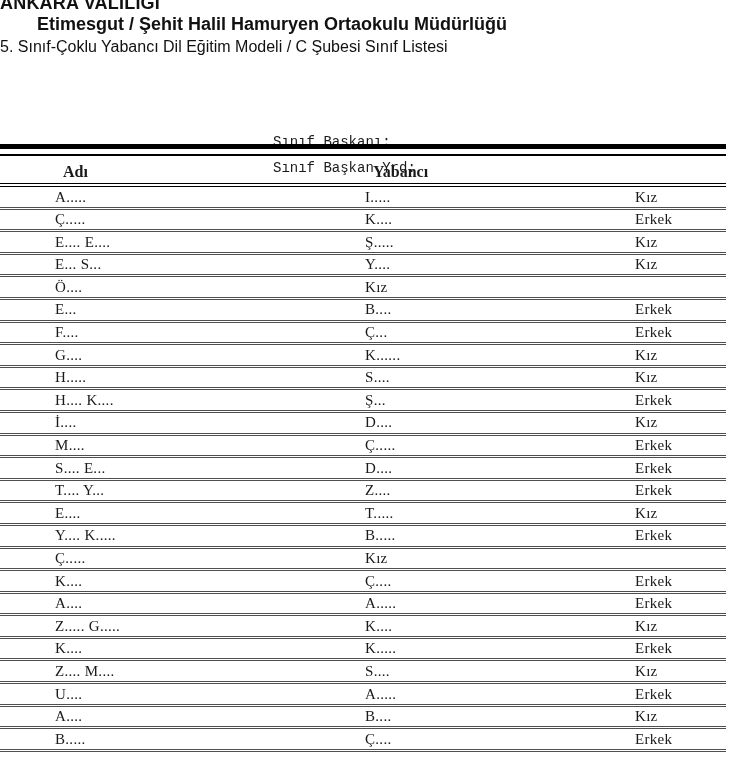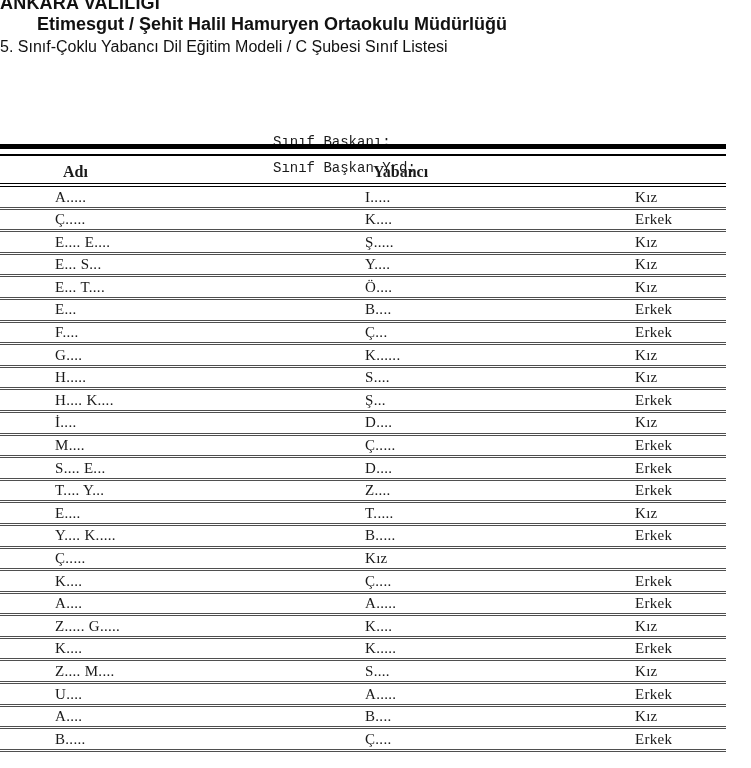--- a/index.html
+++ b/index.html
@@ -149,21 +149,20 @@
           <div class="td">E.... E....</div>
           <div class="td">Ş.....</div>
           <div class="td">Kız</div>
         </div>
         <div class="trow">
           <div class="td">E... S...</div>
           <div class="td">Y....</div>
           <div class="td">Kız</div>
         </div>
         <div class="trow">
-          <div class="td">E... T....</div>
           <div class="td">Ö....</div>
           <div class="td">Kız</div>
         </div>
         <div class="trow">
           <div class="td">E...</div>
           <div class="td">B....</div>
           <div class="td">Erkek</div>
         </div>
         <div class="trow">
           <div class="td">F....</div>

